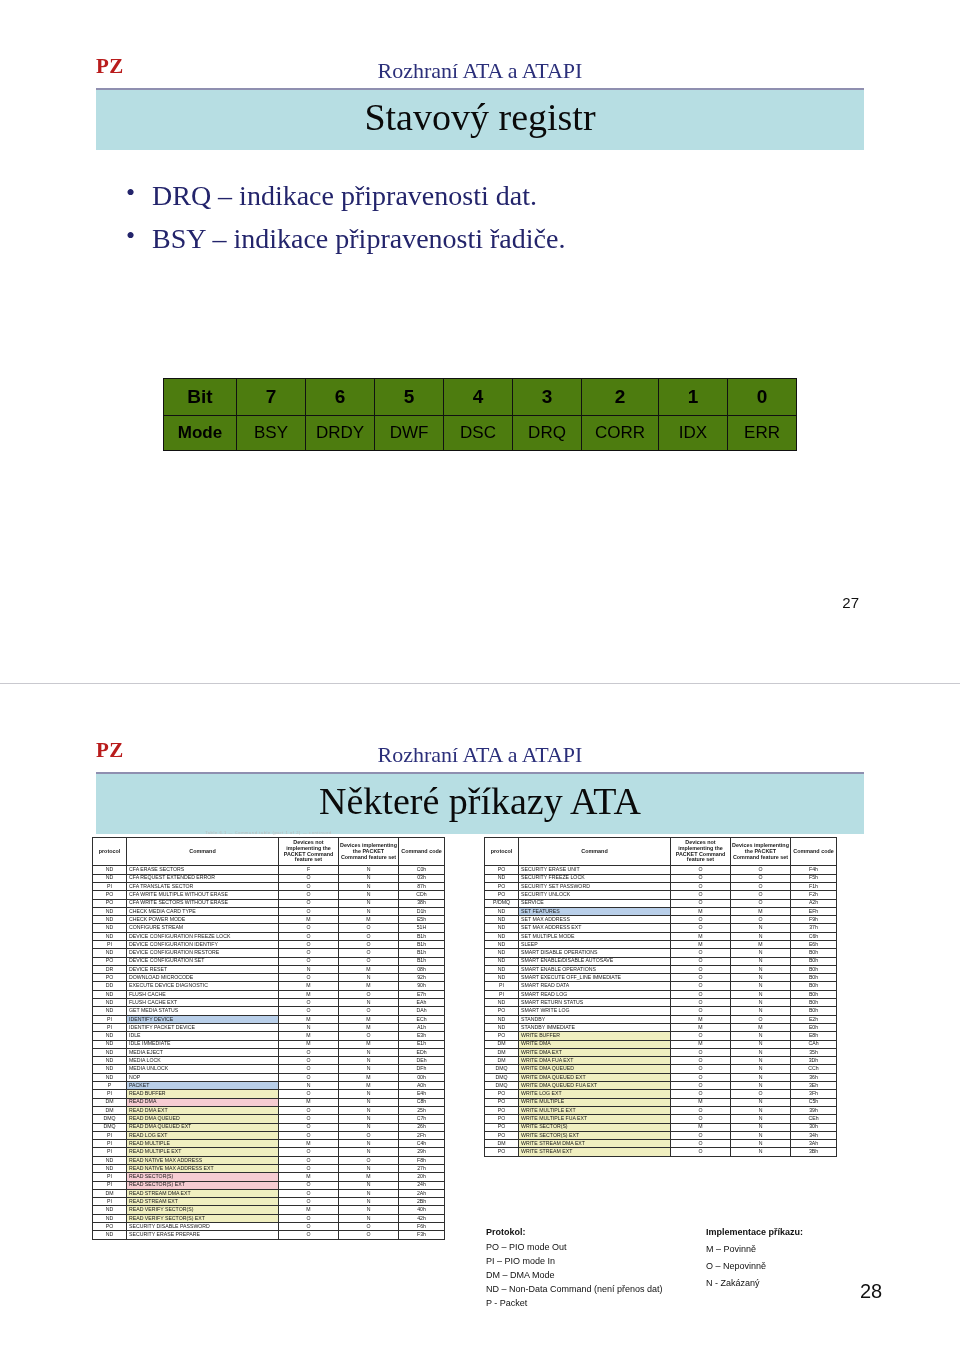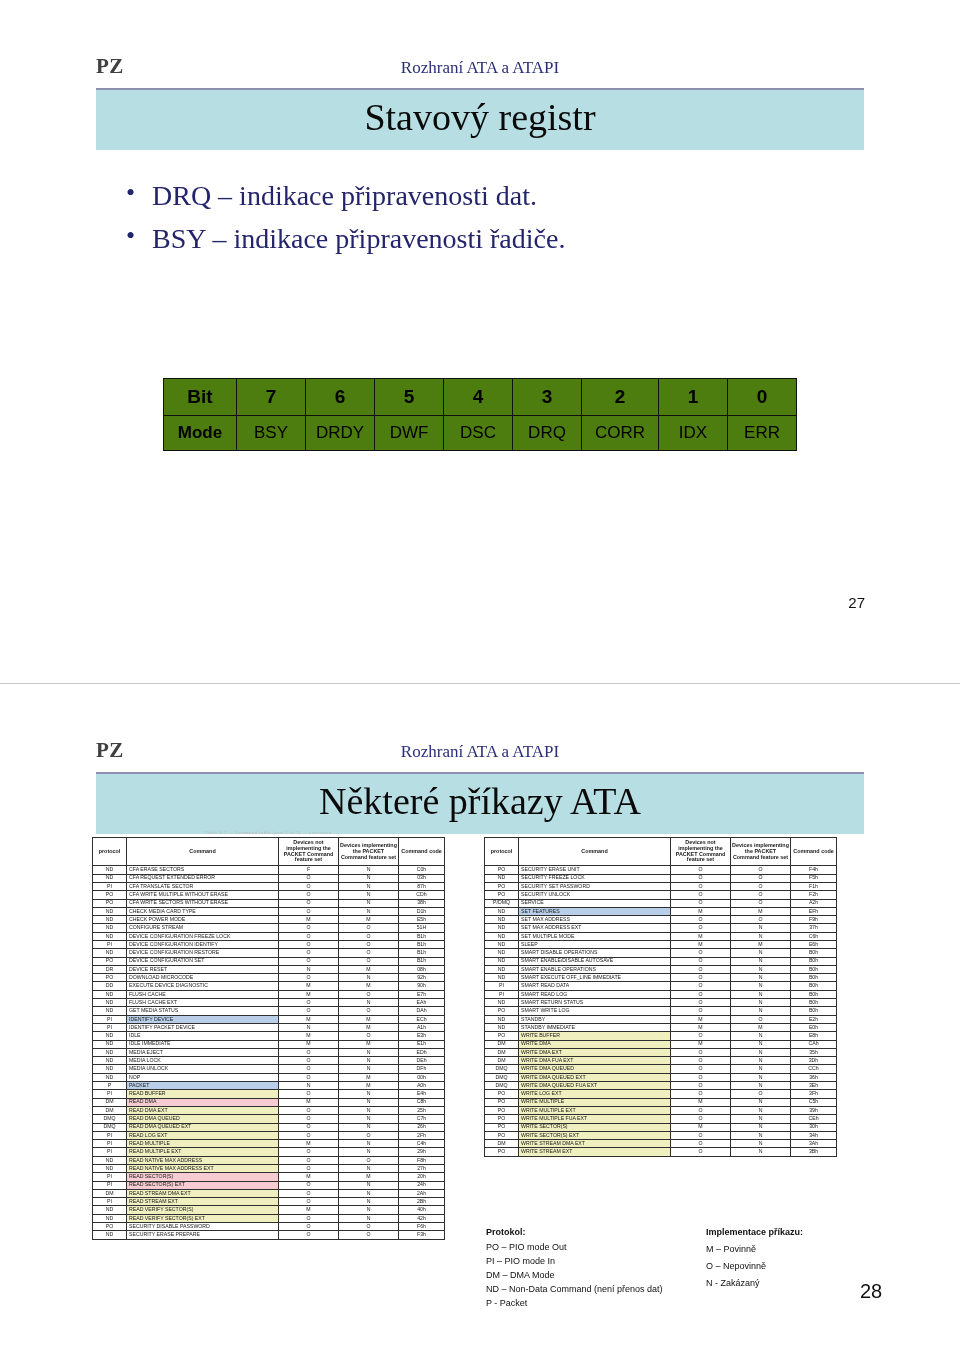--- a/index.html
+++ b/index.html
@@ -4,23 +4,23 @@
 <style>
   html,body{margin:0;padding:0;background:#ffffff;}
   body{width:960px;height:1367px;position:relative;font-family:"Liberation Serif",serif;color:#000;}
 
   
   .slide{position:absolute;left:0;width:960px;background:#fff;}
   .slide-inner{position:absolute;left:96px;width:768px;}
 
   .hdr{position:relative;height:38px;}
   .hdr-pz{position:absolute;left:0;top:2px;font-family:"Liberation Serif",serif;
-          font-weight:bold;font-size:21px;color:#404040;letter-spacing:.5px;}
+          font-weight:bold;font-size:21px;color:#b91c1c;letter-spacing:.5px;}
   .hdr-title{position:absolute;left:0;right:0;top:6px;text-align:center;
-             font-family:"Liberation Serif",serif;font-size:17px;color:#2b2f7a;}
+             font-family:"Liberation Serif",serif;font-size:22px;color:#2b2f7a;}
   .hdr-rule{position:absolute;left:0;right:0;bottom:0;height:2px;background:#8f8fb0;}
 
   .title-band{background:#b7dee3;text-align:center;}
   .title-band .t{font-family:"Liberation Serif",serif;font-size:38px;color:#0a0a0a;
                  line-height:1.15;padding:6px 0 10px 0;}
 
   .bullets{margin:26px 0 0 0;padding:0;list-style:none;}
   .bullets li{position:relative;font-family:"Liberation Serif",serif;font-size:28px;
               color:#23246b;line-height:1.42;padding-left:56px;margin-bottom:4px;}
   .bullets li:before{content:"\2022";position:absolute;left:30px;top:-1px;
@@ -115,21 +115,21 @@
           <td class="val bc">DSC</td>
           <td class="val bc">DRQ</td>
           <td class="val bc-w">CORR</td>
           <td class="val bc">IDX</td>
           <td class="val bc">ERR</td>
         </tr>
       </tbody>
     </table>
   </div>
 
-  <div class="pagenum" style="right:95px;top:594px;">27</div>
+  <div class="pagenum" style="right:101px;top:594px;">27</div>
 </div>
 
 <div class="slide-divider" style="top:683px;"></div>
 
 <div class="slide" id="slide28" style="top:684px;height:683px;">
   <div class="slide-inner" style="top:52px;">
 
     <div class="hdr">
       <div class="hdr-pz">PZ</div>
       <div class="hdr-title">Rozhraní ATA a ATAPI</div>

